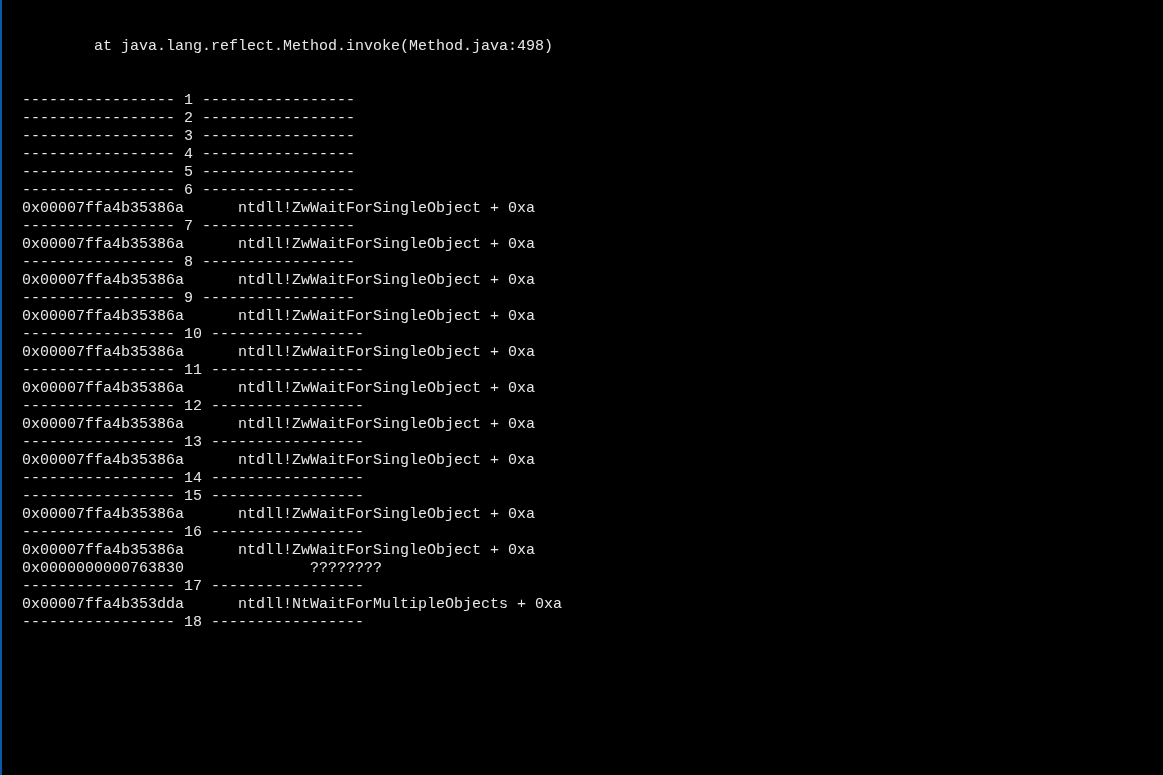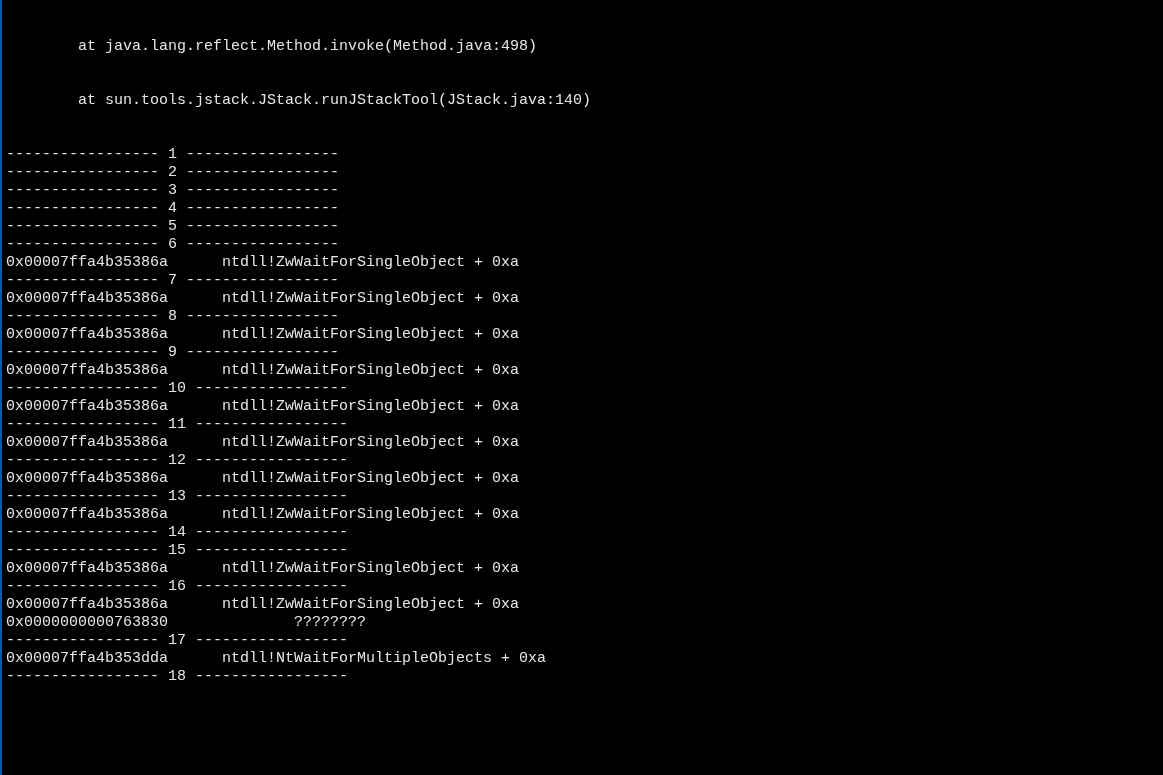--- a/index.html
+++ b/index.html
@@ -9,27 +9,26 @@
     color: #e7e7e7;
     font-family: "NSimSun", "SimSun", "Consolas", "Courier New", monospace;
     font-size: 15px;
     line-height: 18px;
     width: 1163px;
     height: 775px;
     overflow: hidden;
   }
   .terminal {
     white-space: pre;
-    padding: 2px 0 0 4px;
+    padding: 2px 0 0 20px;
     border-left: 2px solid #0a58a8;
     height: 100%;
     box-sizing: border-box;
   }
   .line { display: block; }
 </style>
 </head>
 <body>
 
 <div class="terminal">
   <span class="line">        at java.lang.reflect.Method.invoke(Method.java:498)</span>
-  <span class="line">        at sun.tools.jstack.JStack.runJStackTool(JStack.java:140)</span>
   <div id="entries-container"><span class="line">----------------- 1 -----------------</span><span class="line">----------------- 2 -----------------</span><span class="line">----------------- 3 -----------------</span><span class="line">----------------- 4 -----------------</span><span class="line">----------------- 5 -----------------</span><span class="line">----------------- 6 -----------------</span><span class="line">0x00007ffa4b35386a      ntdll!ZwWaitForSingleObject + 0xa</span><span class="line">----------------- 7 -----------------</span><span class="line">0x00007ffa4b35386a      ntdll!ZwWaitForSingleObject + 0xa</span><span class="line">----------------- 8 -----------------</span><span class="line">0x00007ffa4b35386a      ntdll!ZwWaitForSingleObject + 0xa</span><span class="line">----------------- 9 -----------------</span><span class="line">0x00007ffa4b35386a      ntdll!ZwWaitForSingleObject + 0xa</span><span class="line">----------------- 10 -----------------</span><span class="line">0x00007ffa4b35386a      ntdll!ZwWaitForSingleObject + 0xa</span><span class="line">----------------- 11 -----------------</span><span class="line">0x00007ffa4b35386a      ntdll!ZwWaitForSingleObject + 0xa</span><span class="line">----------------- 12 -----------------</span><span class="line">0x00007ffa4b35386a      ntdll!ZwWaitForSingleObject + 0xa</span><span class="line">----------------- 13 -----------------</span><span class="line">0x00007ffa4b35386a      ntdll!ZwWaitForSingleObject + 0xa</span><span class="line">----------------- 14 -----------------</span><span class="line">----------------- 15 -----------------</span><span class="line">0x00007ffa4b35386a      ntdll!ZwWaitForSingleObject + 0xa</span><span class="line">----------------- 16 -----------------</span><span class="line">0x00007ffa4b35386a      ntdll!ZwWaitForSingleObject + 0xa</span><span class="line">0x0000000000763830              ????????</span><span class="line">----------------- 17 -----------------</span><span class="line">0x00007ffa4b353dda      ntdll!NtWaitForMultipleObjects + 0xa</span><span class="line">----------------- 18 -----------------</span></div>
 </div>
 
 </body></html>

